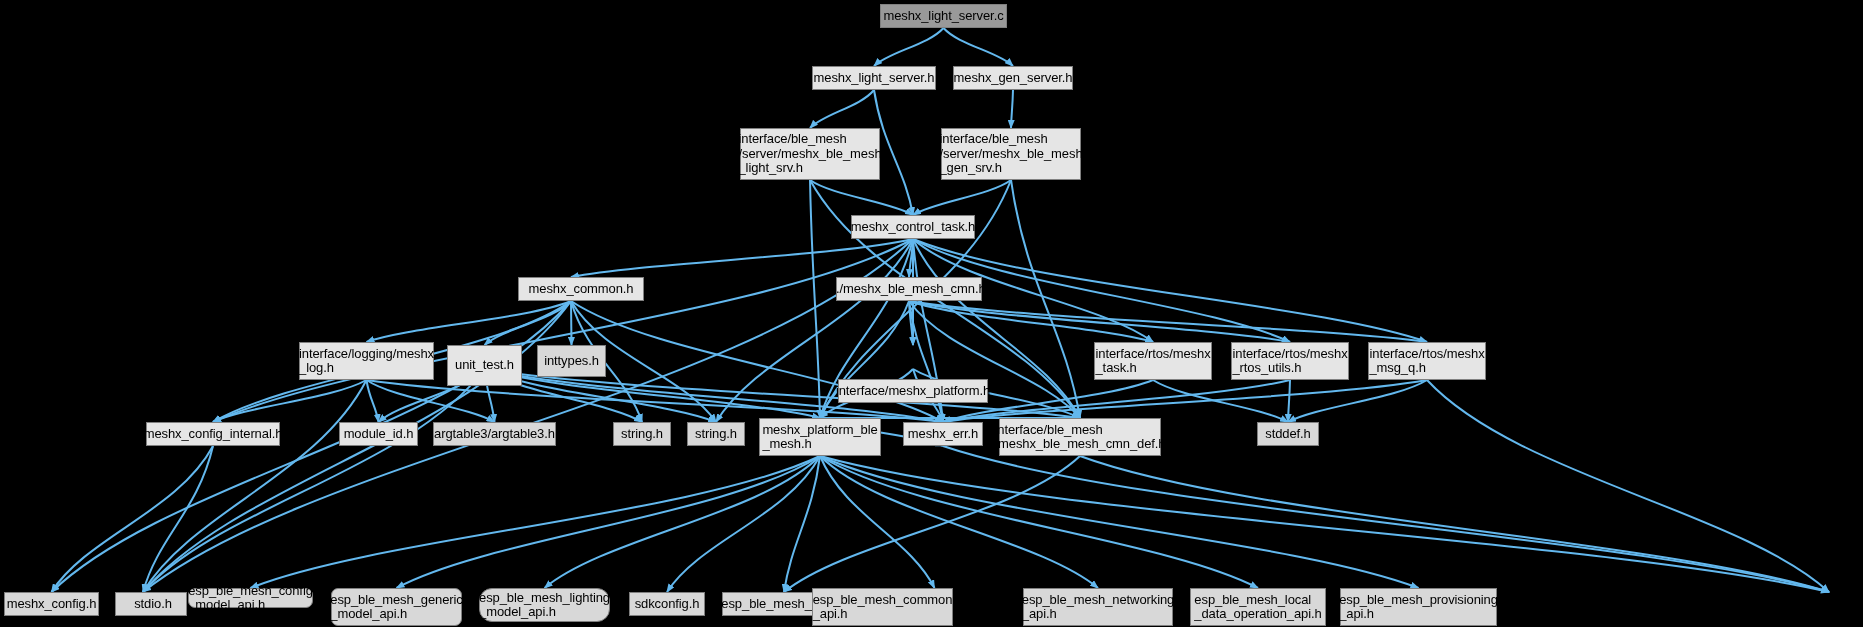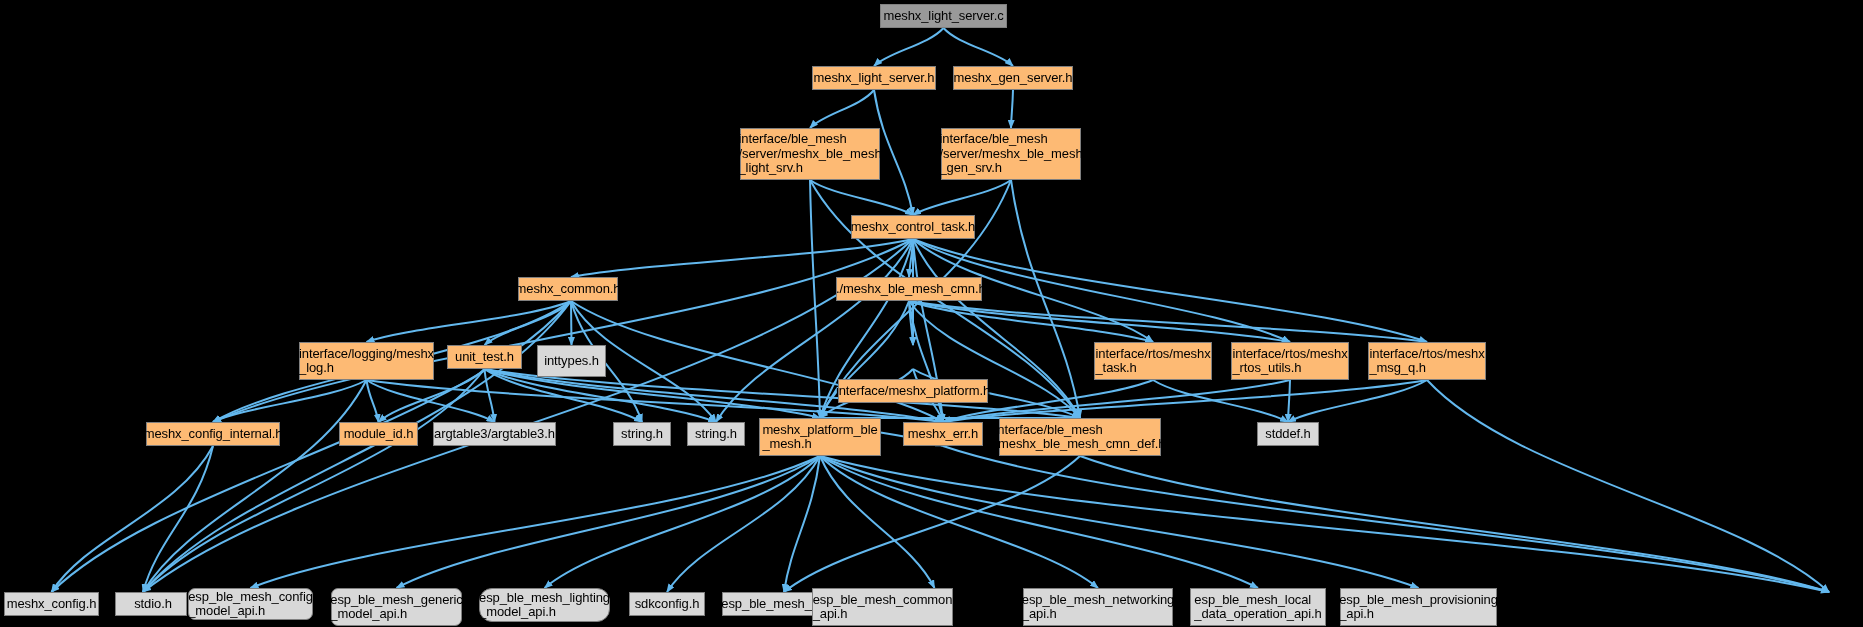--- a/index.html
+++ b/index.html
@@ -3,21 +3,21 @@
 <meta charset="utf-8">
 <style>
   html,body{margin:0;padding:0;background:#000;}
   #graph{position:relative;width:1863px;height:627px;background:#000;
          font-family:"Liberation Sans","DejaVu Sans",sans-serif;overflow:hidden;}
   #edges{position:absolute;left:0;top:0;width:1863px;height:627px;}
   .node{position:absolute;box-sizing:border-box;border:1px solid #808080;
         display:flex;align-items:center;justify-content:center;text-align:left;
         font-size:13px;line-height:14.5px;color:#000;letter-spacing:-0.1px;
         padding:0 5px;white-space:pre-line;}
-  .n-white{background:#fdba74;}
+  .n-white{background:#e5e5e5;}
   .n-gray{background:#d8d8d8;}
   .n-root{background:#999999;}
 </style>
 </head>
 <body>
 
 <div id="graph">
   <svg id="edges">
     <defs>
       <marker id="ah" markerWidth="9" markerHeight="7" refX="8" refY="3.5" orient="auto" markerUnits="userSpaceOnUse">
@@ -110,25 +110,25 @@
       <div class="node n-root" style="left: 880px; top: 4px; width: 127px; height: 24px;">meshx_light_server.c</div>
       <div class="node n-white" style="left: 812px; top: 66px; width: 124px; height: 24px;">meshx_light_server.h</div>
       <div class="node n-white" style="left: 953px; top: 66px; width: 120px; height: 24px;">meshx_gen_server.h</div>
       <div class="node n-white" style="left: 740px; top: 128px; width: 140px; height: 52px;">interface/ble_mesh
 /server/meshx_ble_mesh
 _light_srv.h</div>
       <div class="node n-white" style="left: 941px; top: 128px; width: 140px; height: 52px;">interface/ble_mesh
 /server/meshx_ble_mesh
 _gen_srv.h</div>
       <div class="node n-white" style="left: 851px; top: 215px; width: 124px; height: 24px;">meshx_control_task.h</div>
-      <div class="node n-white" style="left: 518px; top: 277px; width: 100px; height: 24px;">meshx_common.h</div>
+      <div class="node n-white" style="left: 518px; top: 277px; width: 126px; height: 24px;">meshx_common.h</div>
       <div class="node n-white" style="left: 836px; top: 277px; width: 146px; height: 24px;">../meshx_ble_mesh_cmn.h</div>
       <div class="node n-white" style="left: 299px; top: 342px; width: 135px; height: 38px;">interface/logging/meshx
 _log.h</div>
-      <div class="node n-white" style="left: 447px; top: 345px; width: 75px; height: 24px;">unit_test.h</div>
+      <div class="node n-white" style="left: 447px; top: 345px; width: 75px; height: 41px;">unit_test.h</div>
       <div class="node n-gray" style="left: 537px; top: 345px; width: 69px; height: 32px;">inttypes.h</div>
       <div class="node n-white" style="left: 838px; top: 345px; width: 150px; height: 24px; margin-top: 34px;">interface/meshx_platform.h</div>
       <div class="node n-white" style="left: 1094px; top: 342px; width: 118px; height: 38px;">interface/rtos/meshx
 _task.h</div>
       <div class="node n-white" style="left: 1231px; top: 342px; width: 118px; height: 38px;">interface/rtos/meshx
 _rtos_utils.h</div>
       <div class="node n-white" style="left: 1368px; top: 342px; width: 118px; height: 38px;">interface/rtos/meshx
 _msg_q.h</div>
       <div class="node n-white" style="left: 146px; top: 422px; width: 134px; height: 24px;">meshx_config_internal.h</div>
       <div class="node n-white" style="left: 339px; top: 422px; width: 79px; height: 24px;">module_id.h</div>
@@ -136,21 +136,21 @@
       <div class="node n-gray" style="left: 613px; top: 422px; width: 58px; height: 24px;">string.h</div>
       <div class="node n-gray" style="left: 687px; top: 422px; width: 58px; height: 24px;">string.h</div>
       <div class="node n-white" style="left: 759px; top: 418px; width: 122px; height: 38px;">meshx_platform_ble
 _mesh.h</div>
       <div class="node n-white" style="left: 903px; top: 422px; width: 80px; height: 24px;">meshx_err.h</div>
       <div class="node n-white" style="left: 999px; top: 418px; width: 162px; height: 38px;">interface/ble_mesh
 /meshx_ble_mesh_cmn_def.h</div>
       <div class="node n-gray" style="left: 1257px; top: 422px; width: 62px; height: 24px;">stddef.h</div>
       <div class="node n-gray" style="left: 4px; top: 592px; width: 95px; height: 24px;">meshx_config.h</div>
       <div class="node n-gray" style="left: 115px; top: 592px; width: 72px; height: 24px; padding-left: 9px;">stdio.h</div>
-      <div class="node n-gray" style="left: 188px; top: 588px; width: 125px; height: 32px; border-radius: 7px;">esp_ble_mesh_config
+      <div class="node n-gray" style="left: 188px; top: 588px; width: 125px; height: 20px; border-radius: 7px;">esp_ble_mesh_config
 _model_api.h</div>
       <div class="node n-gray" style="left: 331px; top: 588px; width: 131px; height: 38px; border-radius: 7px;">esp_ble_mesh_generic
 _model_api.h</div>
       <div class="node n-gray" style="left: 479px; top: 588px; width: 131px; height: 34px; border-radius: 13px;">esp_ble_mesh_lighting
 _model_api.h</div>
       <div class="node n-gray" style="left: 629px; top: 592px; width: 76px; height: 24px;">sdkconfig.h</div>
       <div class="node n-gray" style="left: 722px; top: 592px; width: 124px; height: 24px;">esp_ble_mesh_defs.h</div>
       <div class="node n-gray" style="left: 812px; top: 588px; width: 141px; height: 38px;">esp_ble_mesh_common
 _api.h</div>
       <div class="node n-gray" style="left: 1023px; top: 588px; width: 150px; height: 38px;">esp_ble_mesh_networking

